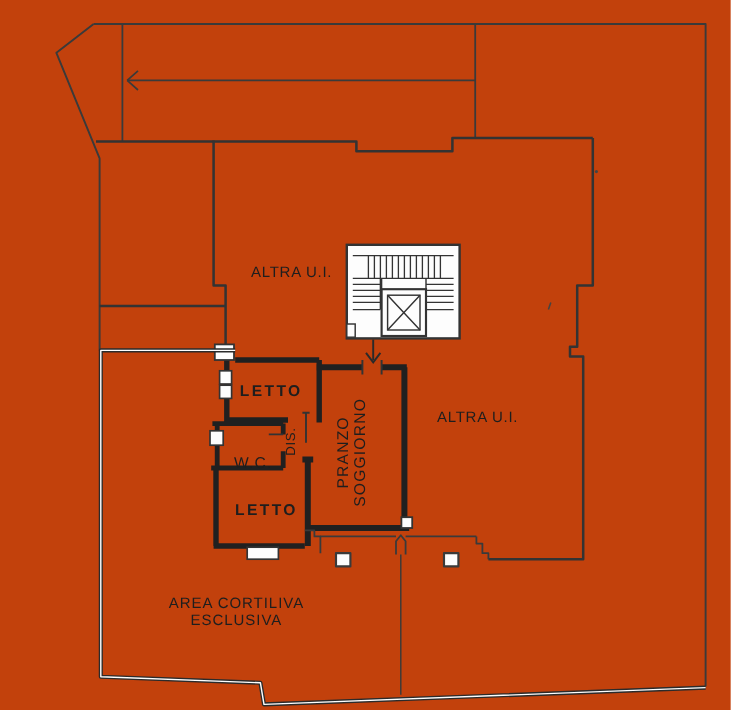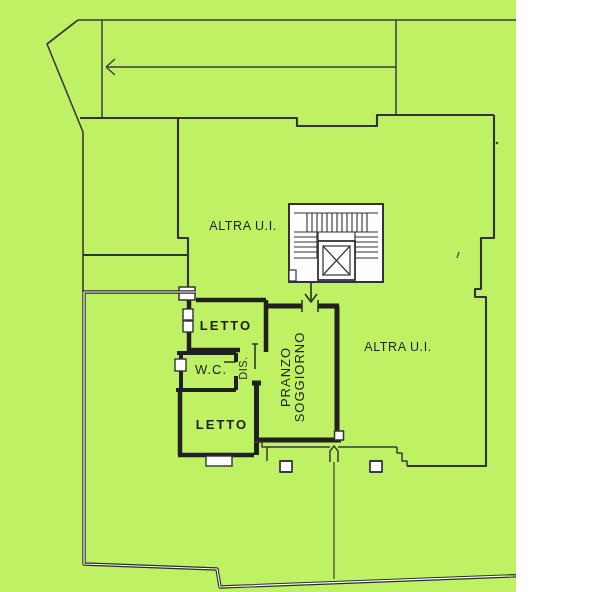--- a/index.html
+++ b/index.html
@@ -1,18 +1,18 @@
 <!DOCTYPE html>
 <html><head>
 <meta charset="utf-8">
 <style>
   html,body{margin:0;padding:0;background:#ffffff;}
   .stage{
-    position:relative;width:516px;height:592px;
-    background:#bef264;overflow:hidden;
+    position:relative;width:609px;height:592px;
+    background:#c2410c;overflow:hidden;
     font-family:"Liberation Sans", sans-serif;
   }
   .stage svg{position:absolute;left:0;top:0;}
   .lbl{
     position:absolute;color:#1e1e1e;white-space:nowrap;
     transform:translate(-50%,-50%);
     font-family:"Liberation Sans", sans-serif;
     line-height:1.05;
   }
   .lbl.rot{transform:translate(-50%,-50%) rotate(-90deg);}
@@ -104,25 +104,29 @@
       <path d="M459,252l-2,6" stroke-width="1.3" fill="none"></path>
     </g>
   </svg>
 
   <div class="lbl altra" style="left:243px;top:227px;">ALTRA U.I.</div>
 
   <div class="lbl altra" style="left:398px;top:348px;">ALTRA U.I.</div>
 
   <div class="lbl room" style="left:226px;top:326px;">LETTO</div>
 
-  <div class="lbl wc" style="left:211px;top:370px;">W.C.</div>
+  <div class="lbl wc" style="left:211px;top:386px;">W.C.</div>
 
   <div class="lbl dis rot" style="left:244px;top:368px;">DIS.</div>
 
   <div class="lbl pranzo rot" style="left:293px;top:377px;">
     <div>PRANZO</div>
     <div>SOGGIORNO</div>
   </div>
 
   <div class="lbl room" style="left:222px;top:425px;">LETTO</div>
 
+  <div class="lbl area center" style="left:197px;top:510px;">
+    <div>AREA CORTILIVA</div>
+    <div>ESCLUSIVA</div>
+  </div>
 
 </div>
 
 </body></html>

